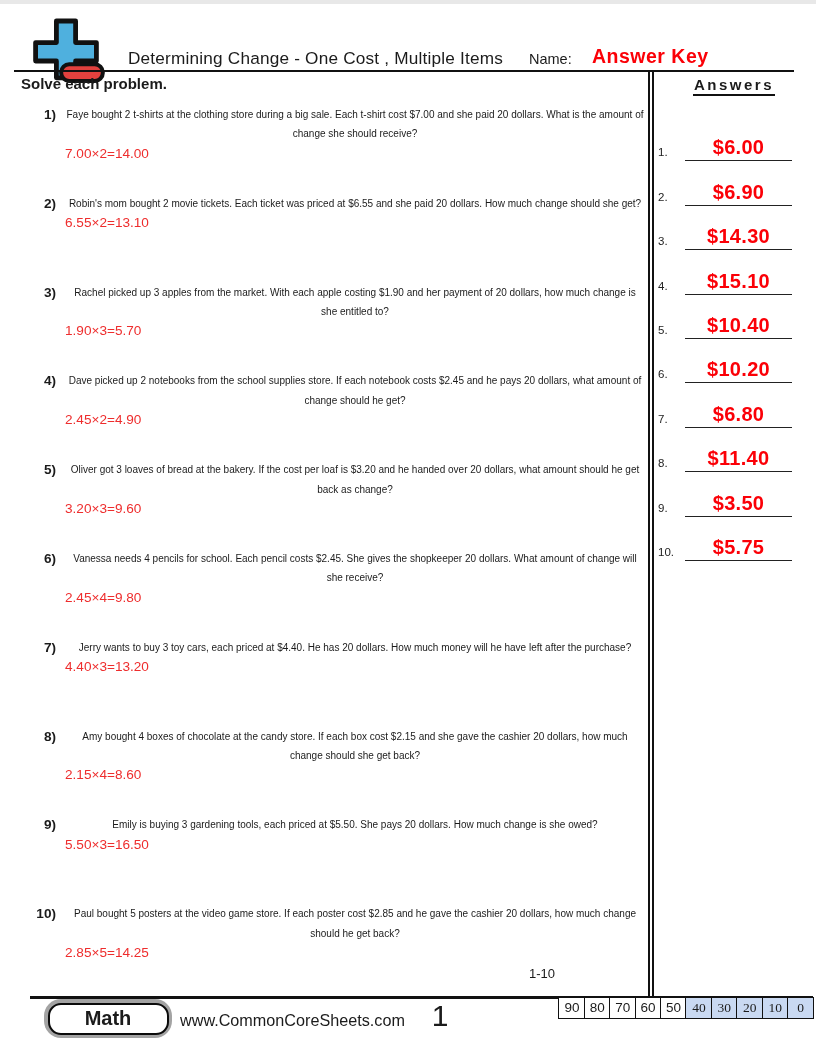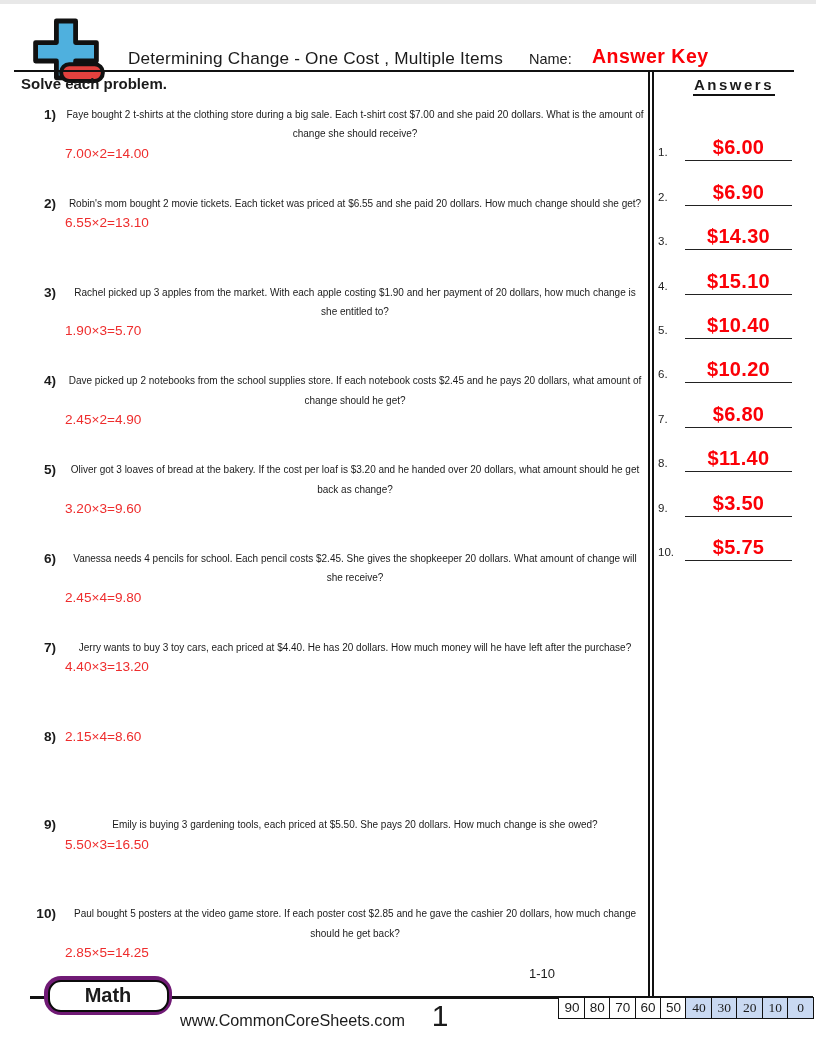--- a/index.html
+++ b/index.html
@@ -33,21 +33,21 @@
   .answers{position:absolute;left:653px;top:72px;width:141px;}
   .answers-title{position:relative;left:40px;width:fit-content;font-size:15px;font-weight:bold;
     letter-spacing:2.5px;border-bottom:2px solid #111;padding:0 1px 1px 1px;text-align:center;}
   .answer-rows{margin-top:23px;}
   .a-row{position:relative;height:44.4px;}
   .a-num{position:absolute;left:5px;bottom:5px;font-size:11.5px;color:#222;}
   .a-line{position:absolute;left:32px;right:2px;bottom:2px;border-bottom:1.7px solid #222;text-align:center;}
   .a-val{display:block;font-size:20px;font-weight:bold;color:var(--accent_red);padding-bottom:1px;letter-spacing:.3px;}
   
   .footer-rule{position:absolute;left:30px;top:992px;width:783px;height:2.5px;background:#111;}
-  .badge{position:absolute;left:44px;top:972px;width:128px;height:39px;background:#701a75;border-radius:17px;}
+  .badge{position:absolute;left:44px;top:995px;width:128px;height:39px;background:#a3a3a3;border-radius:17px;}
   .badge-inner{position:absolute;left:3.5px;right:3.5px;top:3.5px;bottom:3.5px;background:#fff;
     border:2.5px solid #0b0b0b;border-radius:13px;display:flex;align-items:center;justify-content:center;
     font-size:20px;font-weight:bold;}
   .website{position:absolute;left:180px;top:1007px;font-size:16.2px;}
   .page-num{position:absolute;left:420px;top:995px;width:40px;text-align:center;font-size:30px;}
   .score-label{position:absolute;left:523px;top:962px;width:32px;text-align:right;font-size:13px;}
   .score-table{position:absolute;left:560px;top:993px;display:flex;border-radius:8px;}
   .score-cell{width:25px;height:20px;line-height:20px;text-align:center;font-size:13.5px;
     border:1.6px solid #111;margin-left:-1.6px;background:#fff;}
   .score-cell.hl{background:var(--score_blue);font-family:Liberation Serif, serif;}
@@ -115,20 +115,21 @@
       <div class="problem">
         <div class="p-num">7)</div>
         <div class="p-body">
           <div class="p-text">Jerry wants to buy 3 toy cars, each priced at $4.40. He has 20 dollars. How much money will he have left after the purchase?</div>
           <div class="p-work">4.40×3=13.20</div>
         </div>
       </div>
       <div class="problem">
         <div class="p-num">8)</div>
         <div class="p-body">
+          <div class="p-text">Amy bought 4 boxes of chocolate at the candy store. If each box cost $2.15 and she gave the cashier 20 dollars, how much change should she get back?</div>
           <div class="p-work">2.15×4=8.60</div>
         </div>
       </div>
       <div class="problem">
         <div class="p-num">9)</div>
         <div class="p-body">
           <div class="p-text">Emily is buying 3 gardening tools, each priced at $5.50. She pays 20 dollars. How much change is she owed?</div>
           <div class="p-work">5.50×3=16.50</div>
         </div>
       </div>

